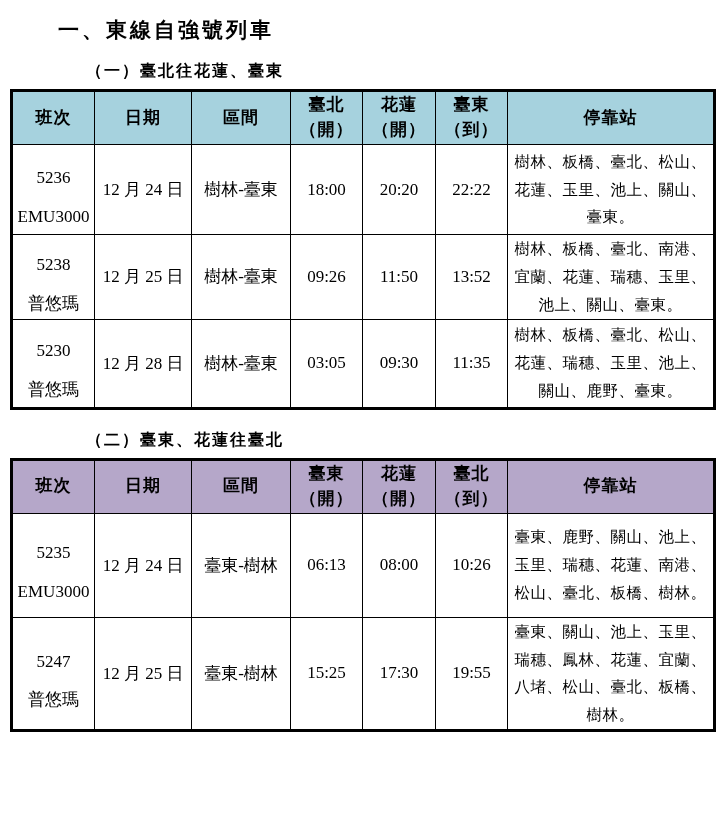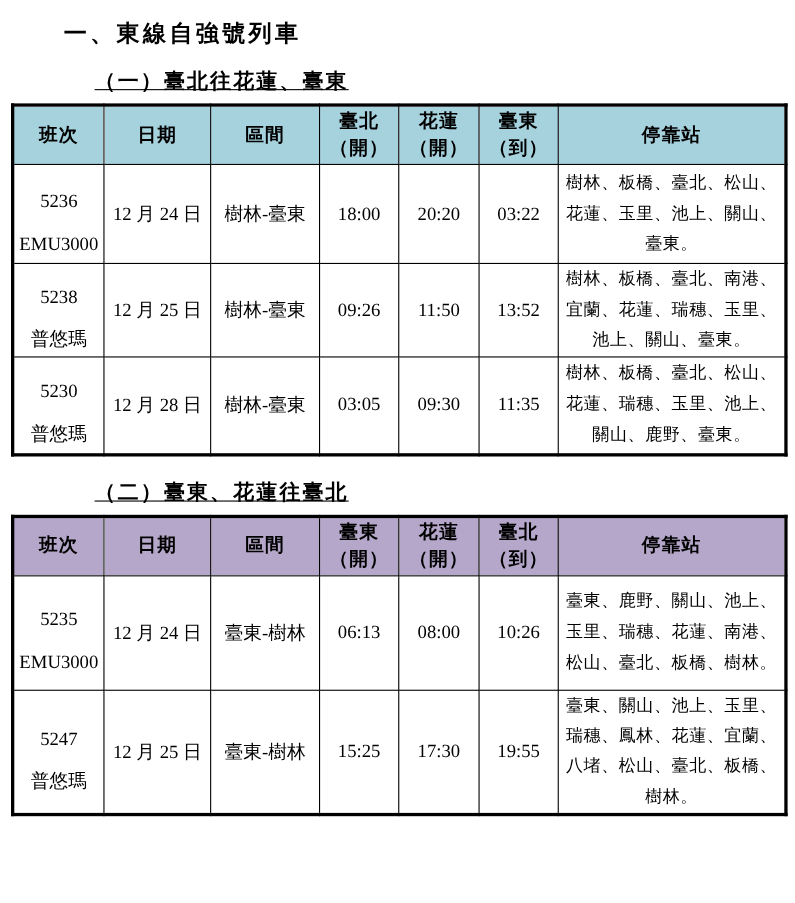--- a/index.html
+++ b/index.html
@@ -12,25 +12,24 @@
   }
   .doc { padding: 12px 0 0 10px; }
 
   .title {
     font-size: 21px;
     font-weight: bold;
     letter-spacing: 3px;
     margin: 4px 0 0 48px;
   }
   .subtitle {
-    font-size: 19px;
+    font-size: 16px;
     font-weight: bold;
     letter-spacing: 2px;
     margin: 17px 0 7px 76px;
-    text-decoration: underline;
   }
   .subtitle.second { margin-top: 20px; }
 
   table.tt {
     border-collapse: collapse;
     table-layout: fixed;
     width: 703px;
     border: 3px solid #000;
   }
   table.tt th, table.tt td {
@@ -111,21 +110,21 @@
     <tbody>
       <tr style="height:90px">
         <td>
           <span class="train-no">5236</span>
           <span class="train-type">EMU3000</span>
         </td>
         <td>12 月 24 日</td>
         <td>樹林-臺東</td>
         <td>18:00</td>
         <td>20:20</td>
-        <td>03:22</td>
+        <td>22:22</td>
         <td class="stops">樹林、板橋、臺北、松山、花蓮、玉里、池上、關山、臺東。</td>
       </tr>
       <tr style="height:74px">
         <td>
           <span class="train-no">5238</span>
           <span class="train-type">普悠瑪</span>
         </td>
         <td>12 月 25 日</td>
         <td>樹林-臺東</td>
         <td>09:26</td>

